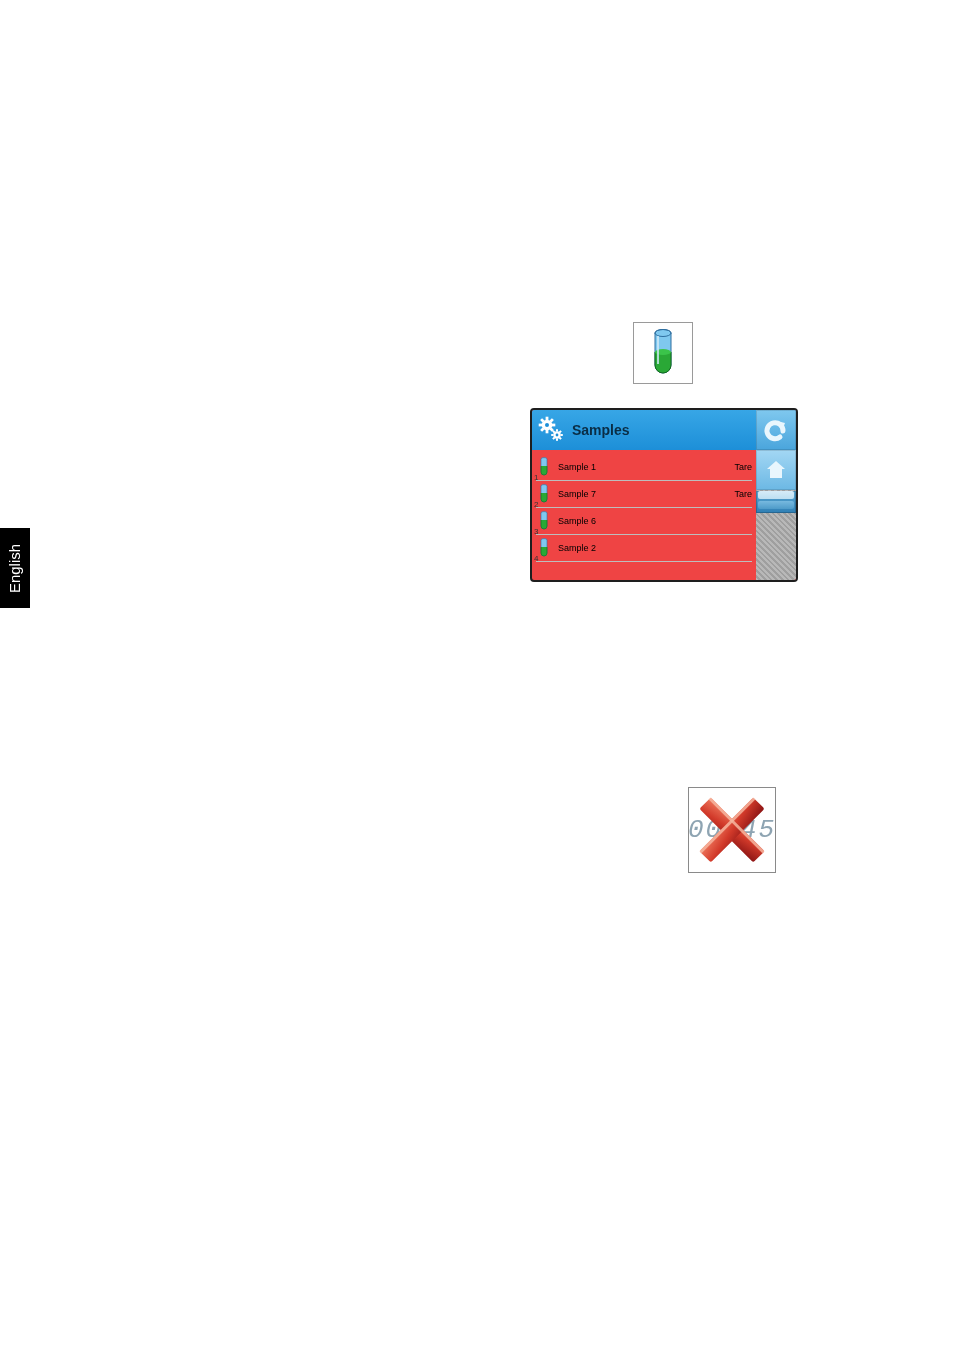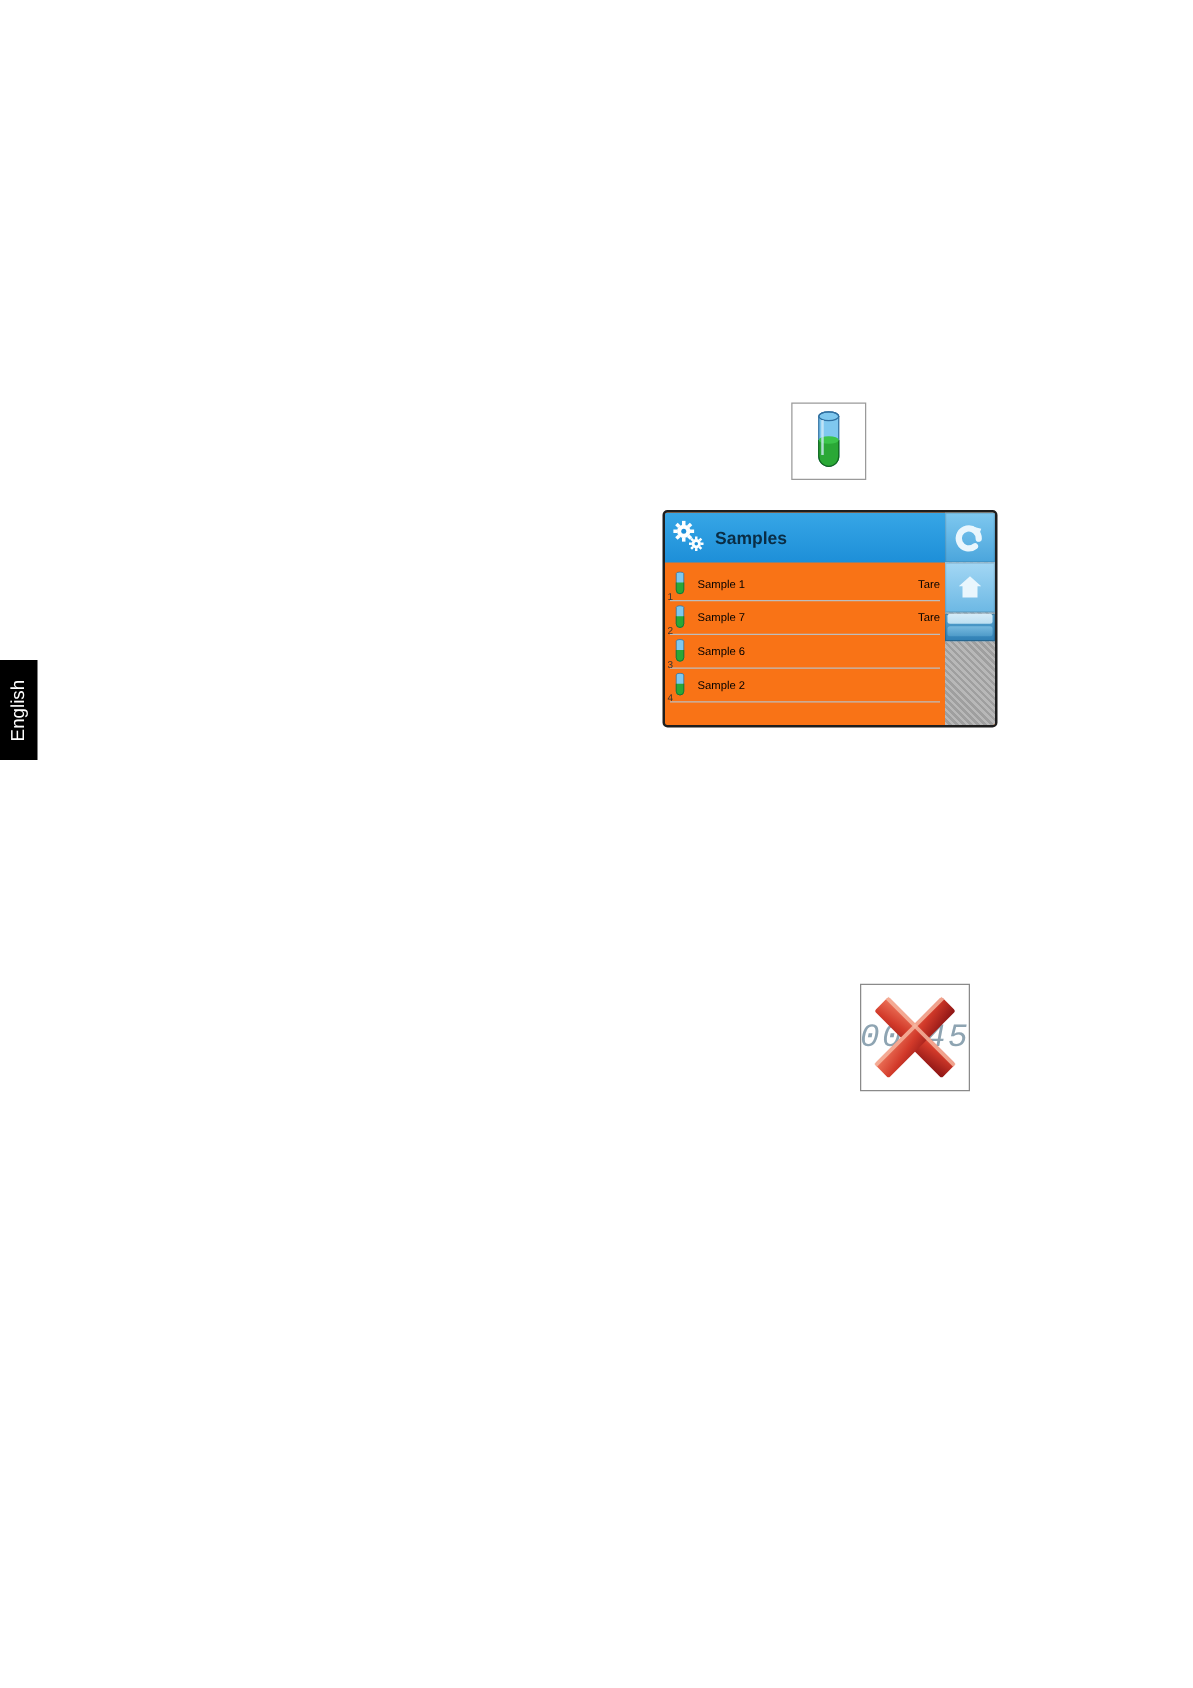--- a/index.html
+++ b/index.html
@@ -3,21 +3,21 @@
 <meta charset="utf-8">
 <style>
   html,body{margin:0;padding:0;background:#fff;font-family:Arial,Helvetica,sans-serif;color:#000}
   .page{position:relative;width:954px;height:1350px;margin:0 auto;background:#fff}
   
   .lang-tab{position:absolute;left:0;top:528px;width:30px;height:80px;background:#000;display:flex;align-items:center;justify-content:center}
   .lang-tab span{color:#fff;font-size:15px;transform:rotate(-90deg);white-space:nowrap}
   
   .tube-box{position:absolute;left:633px;top:322px;width:58px;height:60px;border:1px solid #9a9a9a;background:#fff;display:flex;align-items:center;justify-content:center}
   
-  .samples{position:absolute;left:530px;top:408px;width:264px;height:170px;border:2px solid #1e1e1e;border-radius:4px;background:#f97316;overflow:hidden}
+  .samples{position:absolute;left:530px;top:408px;width:264px;height:170px;border:2px solid #1e1e1e;border-radius:4px;background:#ef4444;overflow:hidden}
   .samples-header{height:40px;background:linear-gradient(#37a6e6,#1d8fd8);display:flex;align-items:center;position:relative}
   .samples-header .gear-wrap{width:40px;height:40px;display:flex;align-items:center;justify-content:center}
   .samples-header .title{color:#0a2d45;font-size:14px;font-weight:bold}
   .samples-header .back-btn{position:absolute;right:0;top:0;width:40px;height:40px;background:linear-gradient(#7fc8ef,#4aa5dc);display:flex;align-items:center;justify-content:center;box-shadow:inset 0 0 0 1px rgba(0,0,0,.12)}
   .sidebar{position:absolute;right:0;top:40px;width:40px;height:130px;background:repeating-linear-gradient(45deg,#b8b8b8,#b8b8b8 2px,#9f9f9f 2px,#9f9f9f 4px)}
   .sidebar .home-btn{width:40px;height:40px;background:linear-gradient(#a3d7f4,#6cb8e4);display:flex;align-items:center;justify-content:center;box-shadow:inset 0 0 0 1px rgba(0,0,0,.12)}
   .sidebar .scroll-track{width:40px;height:22px;background:linear-gradient(#5aa6d2,#2f7fb4);box-shadow:inset 0 0 0 1px rgba(0,0,0,.2)}
   .sidebar .scroll-track .thumb{width:36px;height:8px;margin:1px auto 0;background:linear-gradient(#d6ecf8,#bddff1);border-radius:2px}
   .sidebar .scroll-track .thumb+.thumb{margin-top:2px;background:linear-gradient(#77b9df,#4e9bc9)}
   .samples-body{position:absolute;left:0;top:40px;right:40px;bottom:0;padding:4px 4px 0 4px}

